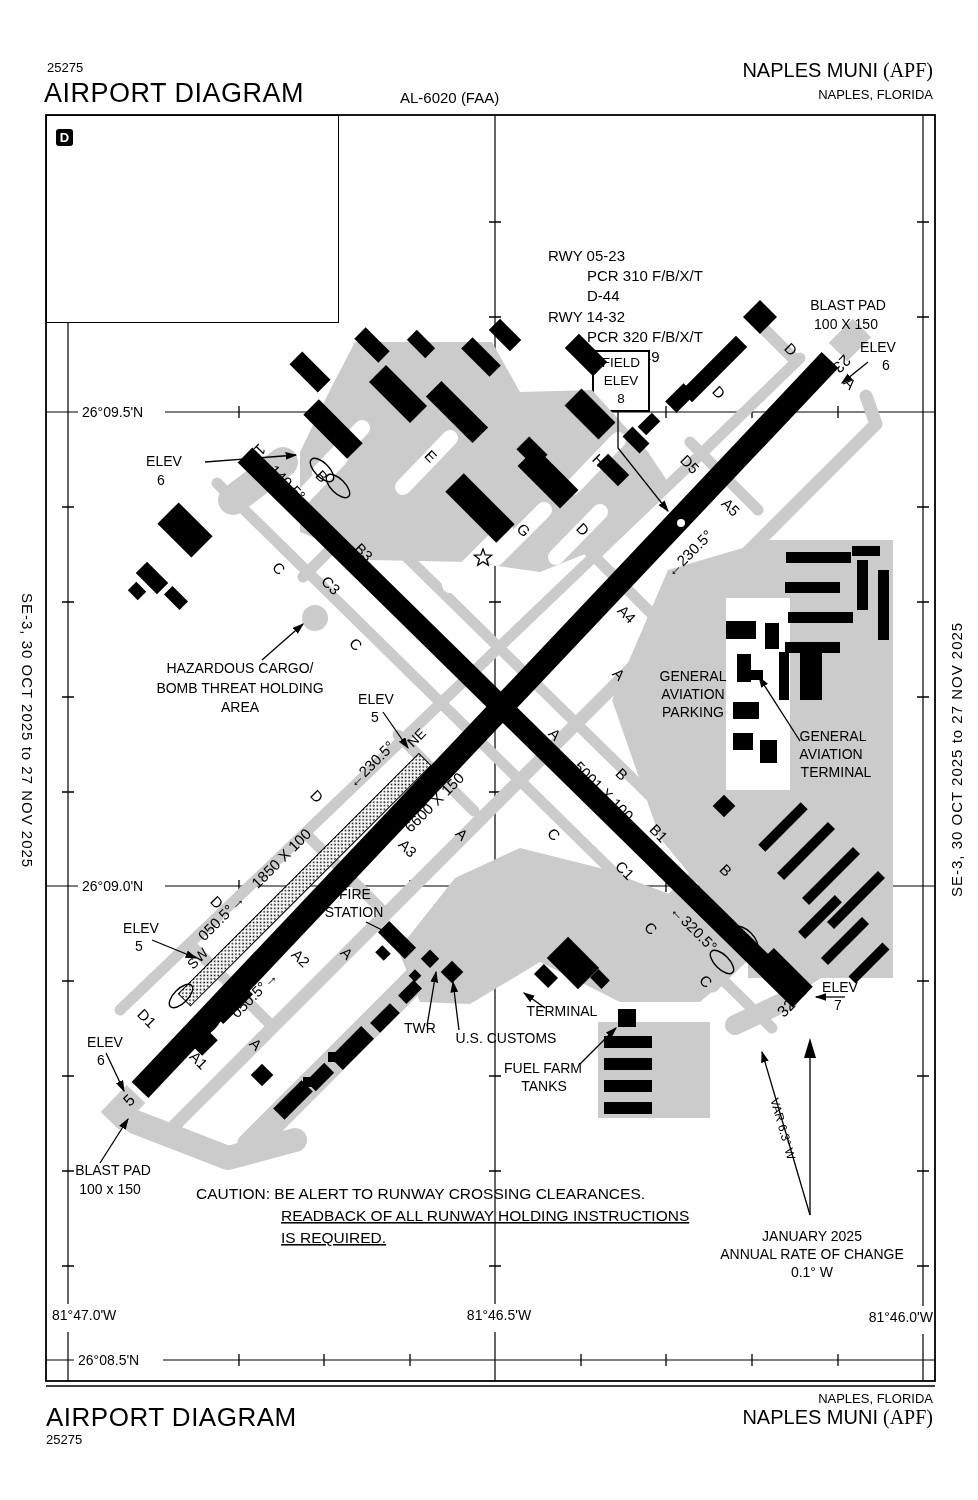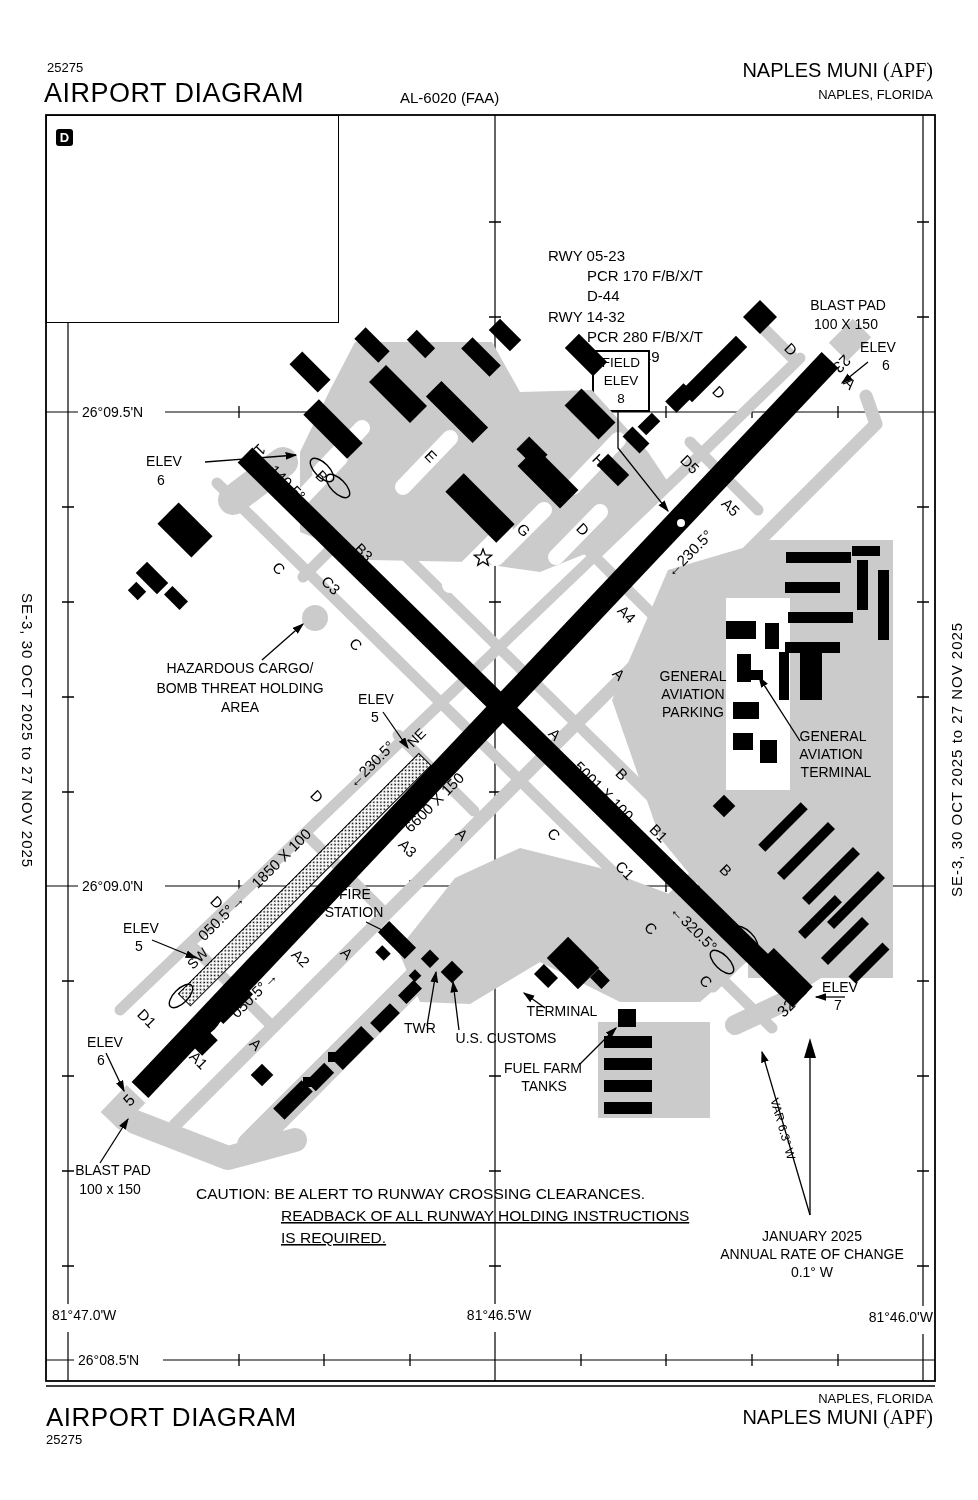--- a/index.html
+++ b/index.html
@@ -41,24 +41,24 @@
   <div class="abs" id="proc-id">AL-6020 (FAA)</div>
   <div class="abs" id="apt-name"><span>NAPLES MUNI</span><span class="serif">(APF)</span></div>
   <div class="abs" id="apt-city">NAPLES, FLORIDA</div>
 
   <div class="abs" id="comm-box">
     <div id="ifr-badge">D</div>
   </div>
 
   <div class="abs" id="rwy-data">
       <div>RWY 05-23</div>
-      <div class="rwy-indent">PCR 170 F/B/X/T</div>
+      <div class="rwy-indent">PCR 310 F/B/X/T</div>
       <div class="rwy-indent">D-44</div>
       <div>RWY 14-32</div>
-      <div class="rwy-indent">PCR 280 F/B/X/T</div>
+      <div class="rwy-indent">PCR 320 F/B/X/T</div>
       <div class="rwy-indent">S-75, D-49</div>
     </div>
 
   <div class="abs" id="field-elev-box">
     <div>FIELD</div>
     <div>ELEV</div>
     <div>8</div>
   </div>
 
   <div class="abs" id="margin-left">SE-3, 30 OCT 2025 to 27 NOV 2025</div>

